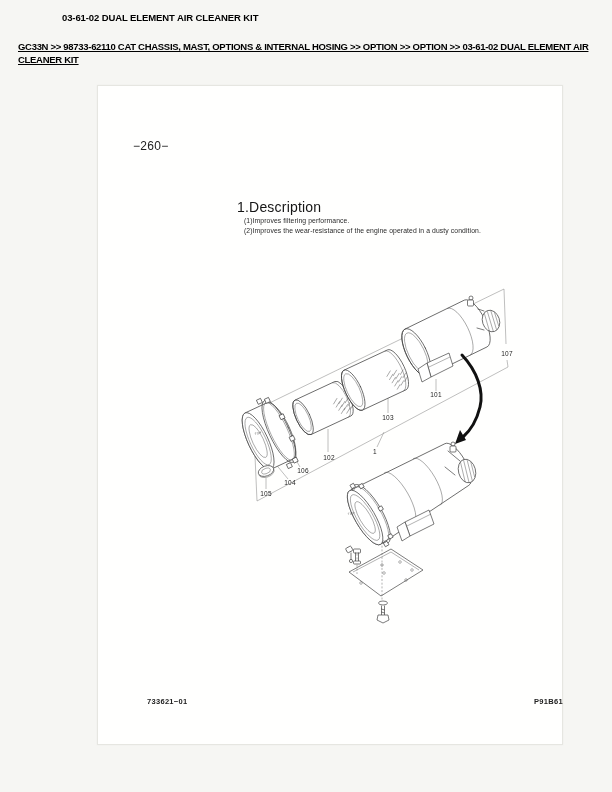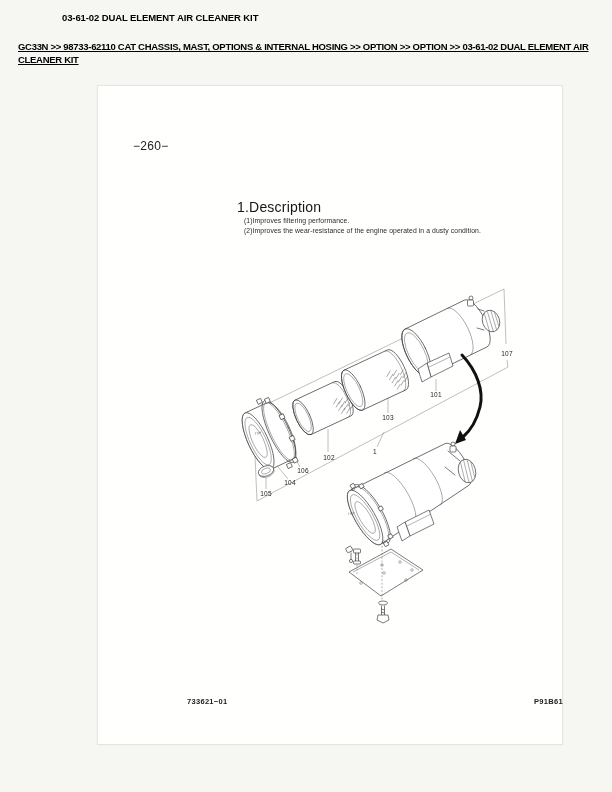--- a/index.html
+++ b/index.html
@@ -34,21 +34,21 @@
   .desc-heading{
     position:absolute;left:139px;top:113px;
     font-size:14px;color:#151515;letter-spacing:0.2px;
   }
   .desc-items{
     position:absolute;left:146px;top:130px;
     font-size:6.8px;line-height:10px;color:#2a2a2a;letter-spacing:0.1px;
   }
   .foot-left{
     position:absolute;left:49px;top:611px;
-    font-size:7.5px;font-weight:600;color:#222;letter-spacing:0.3px;margin-left:40px;
+    font-size:7.5px;font-weight:600;color:#222;letter-spacing:0.3px;
   }
   .foot-right{
     position:absolute;left:436px;top:611px;
     font-size:7.5px;font-weight:600;color:#222;letter-spacing:0.3px;text-align:right;
   }
   svg.diagram{position:absolute;left:0;top:0;}
   .plabel{
     font-family:"Liberation Sans",sans-serif;
     font-size:6.5px;fill:#222;text-anchor:middle;letter-spacing:0.2px;
   }

